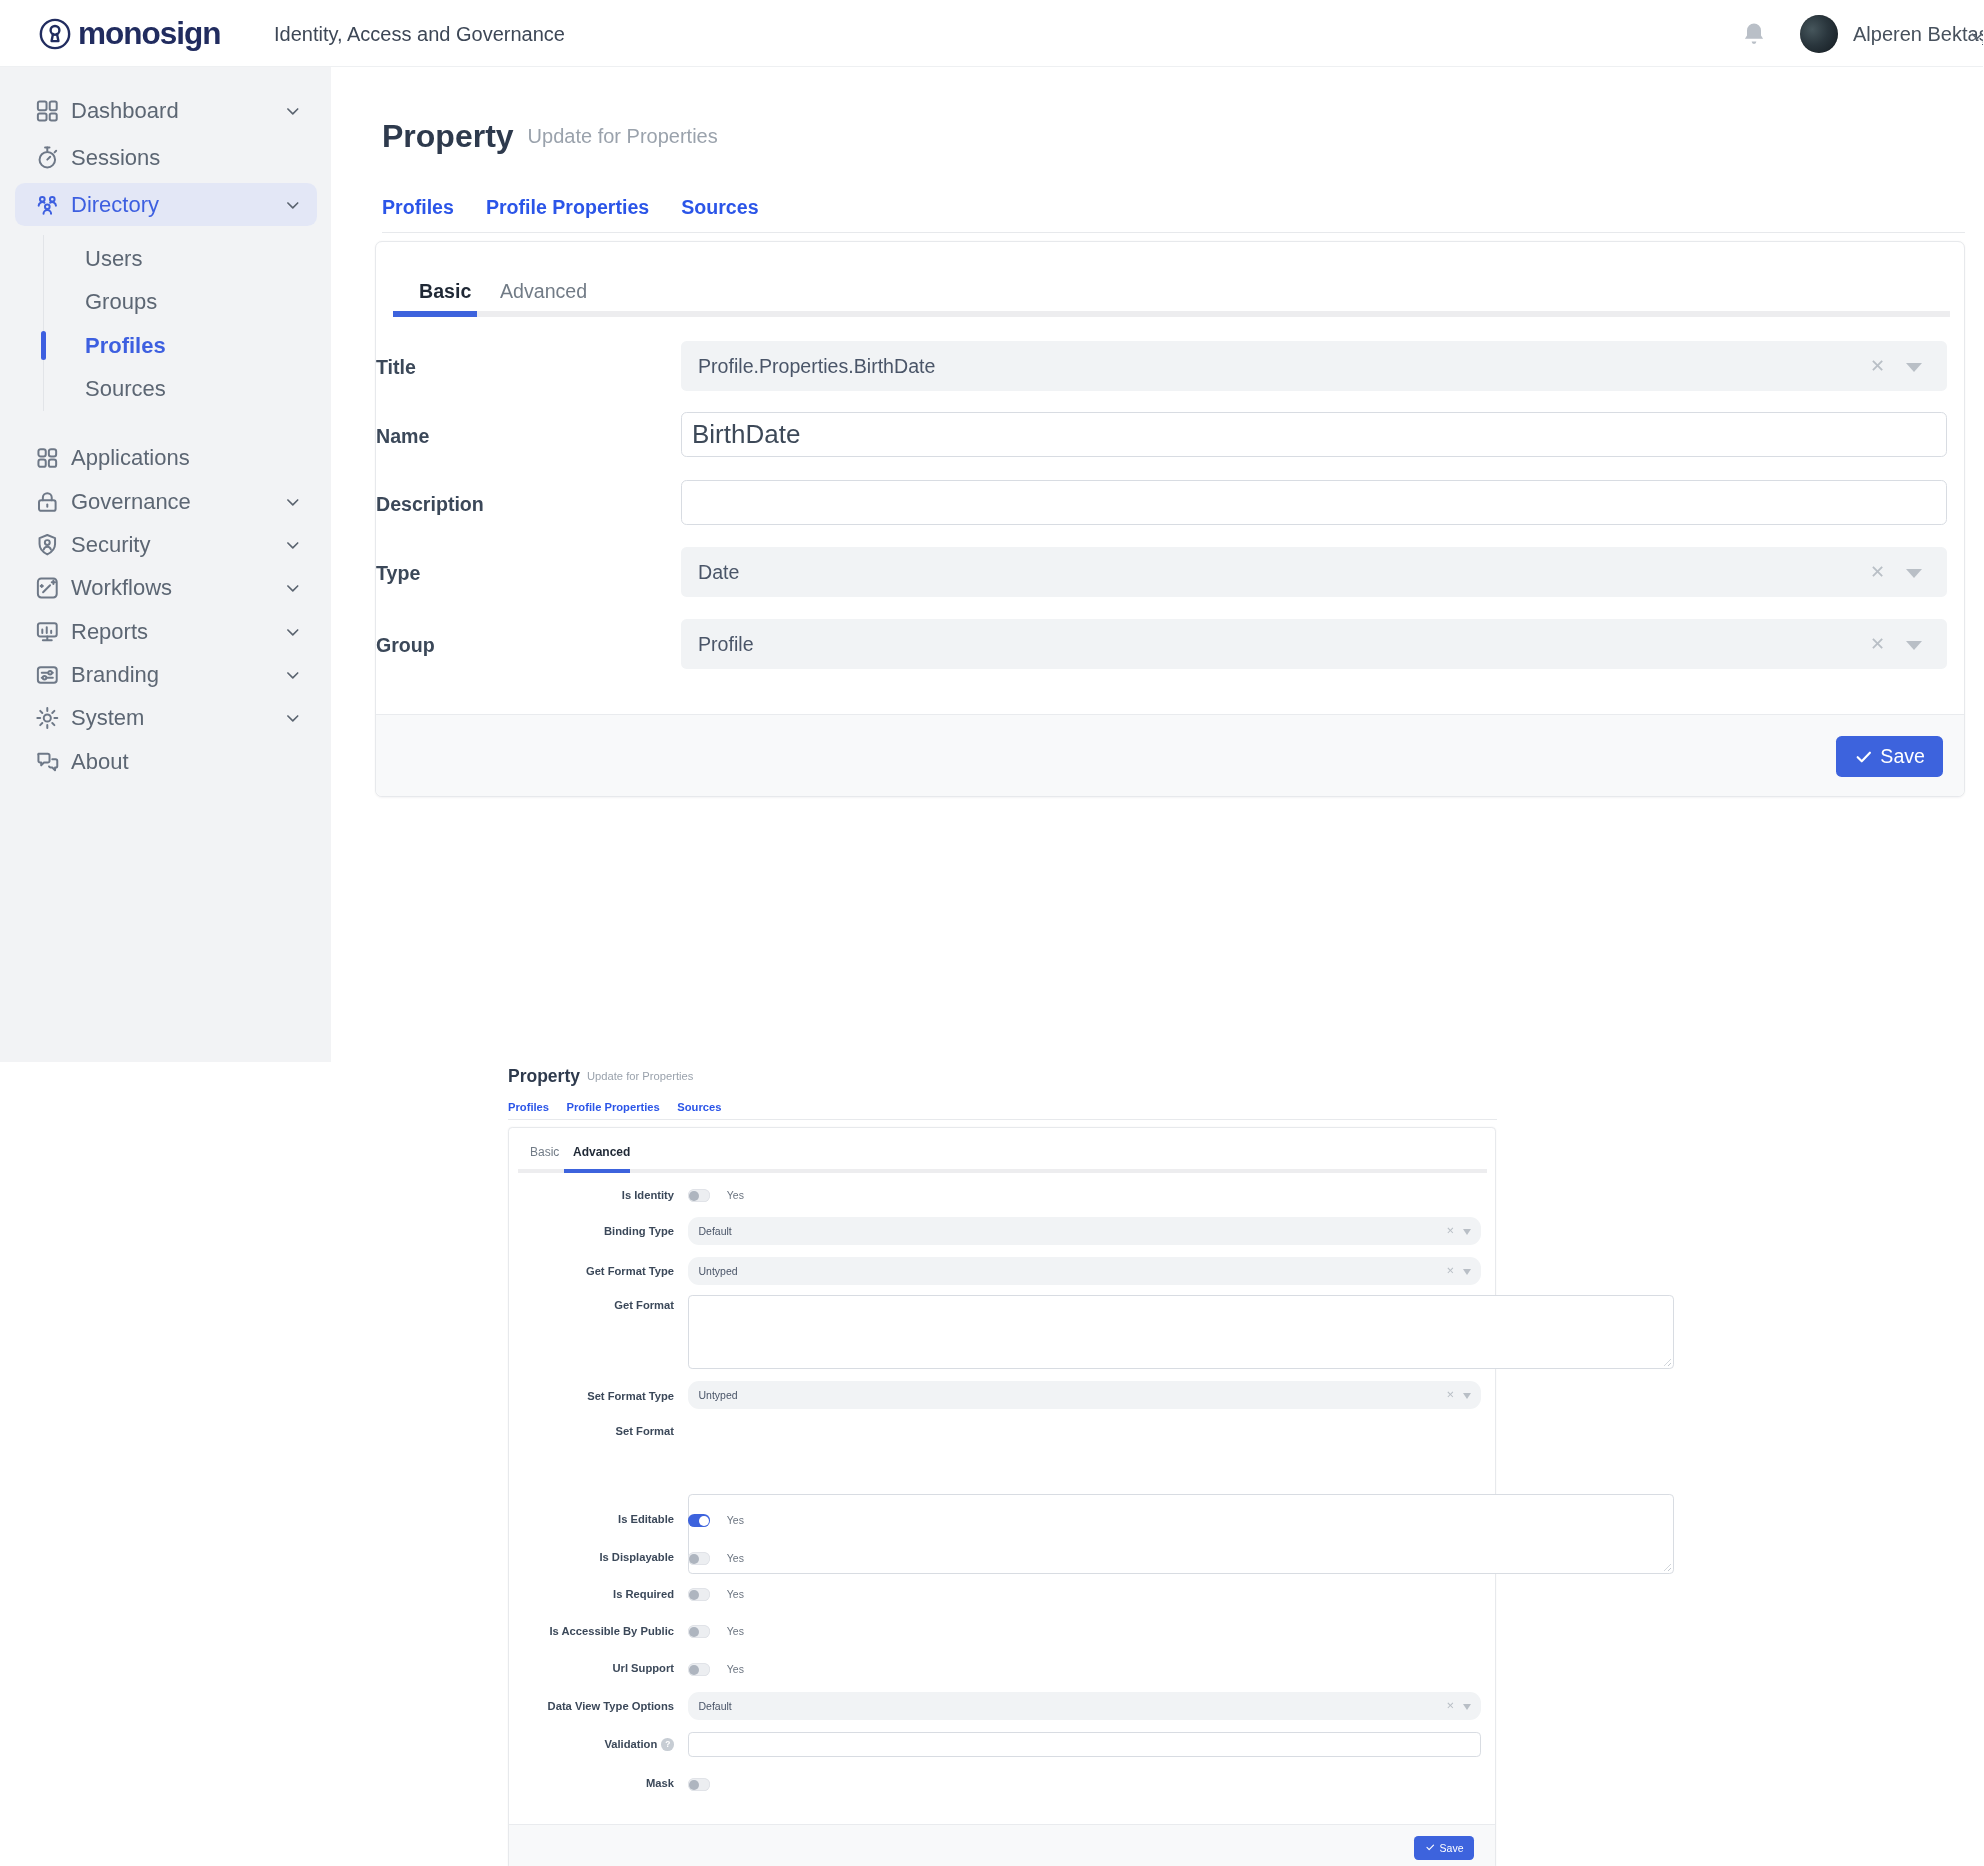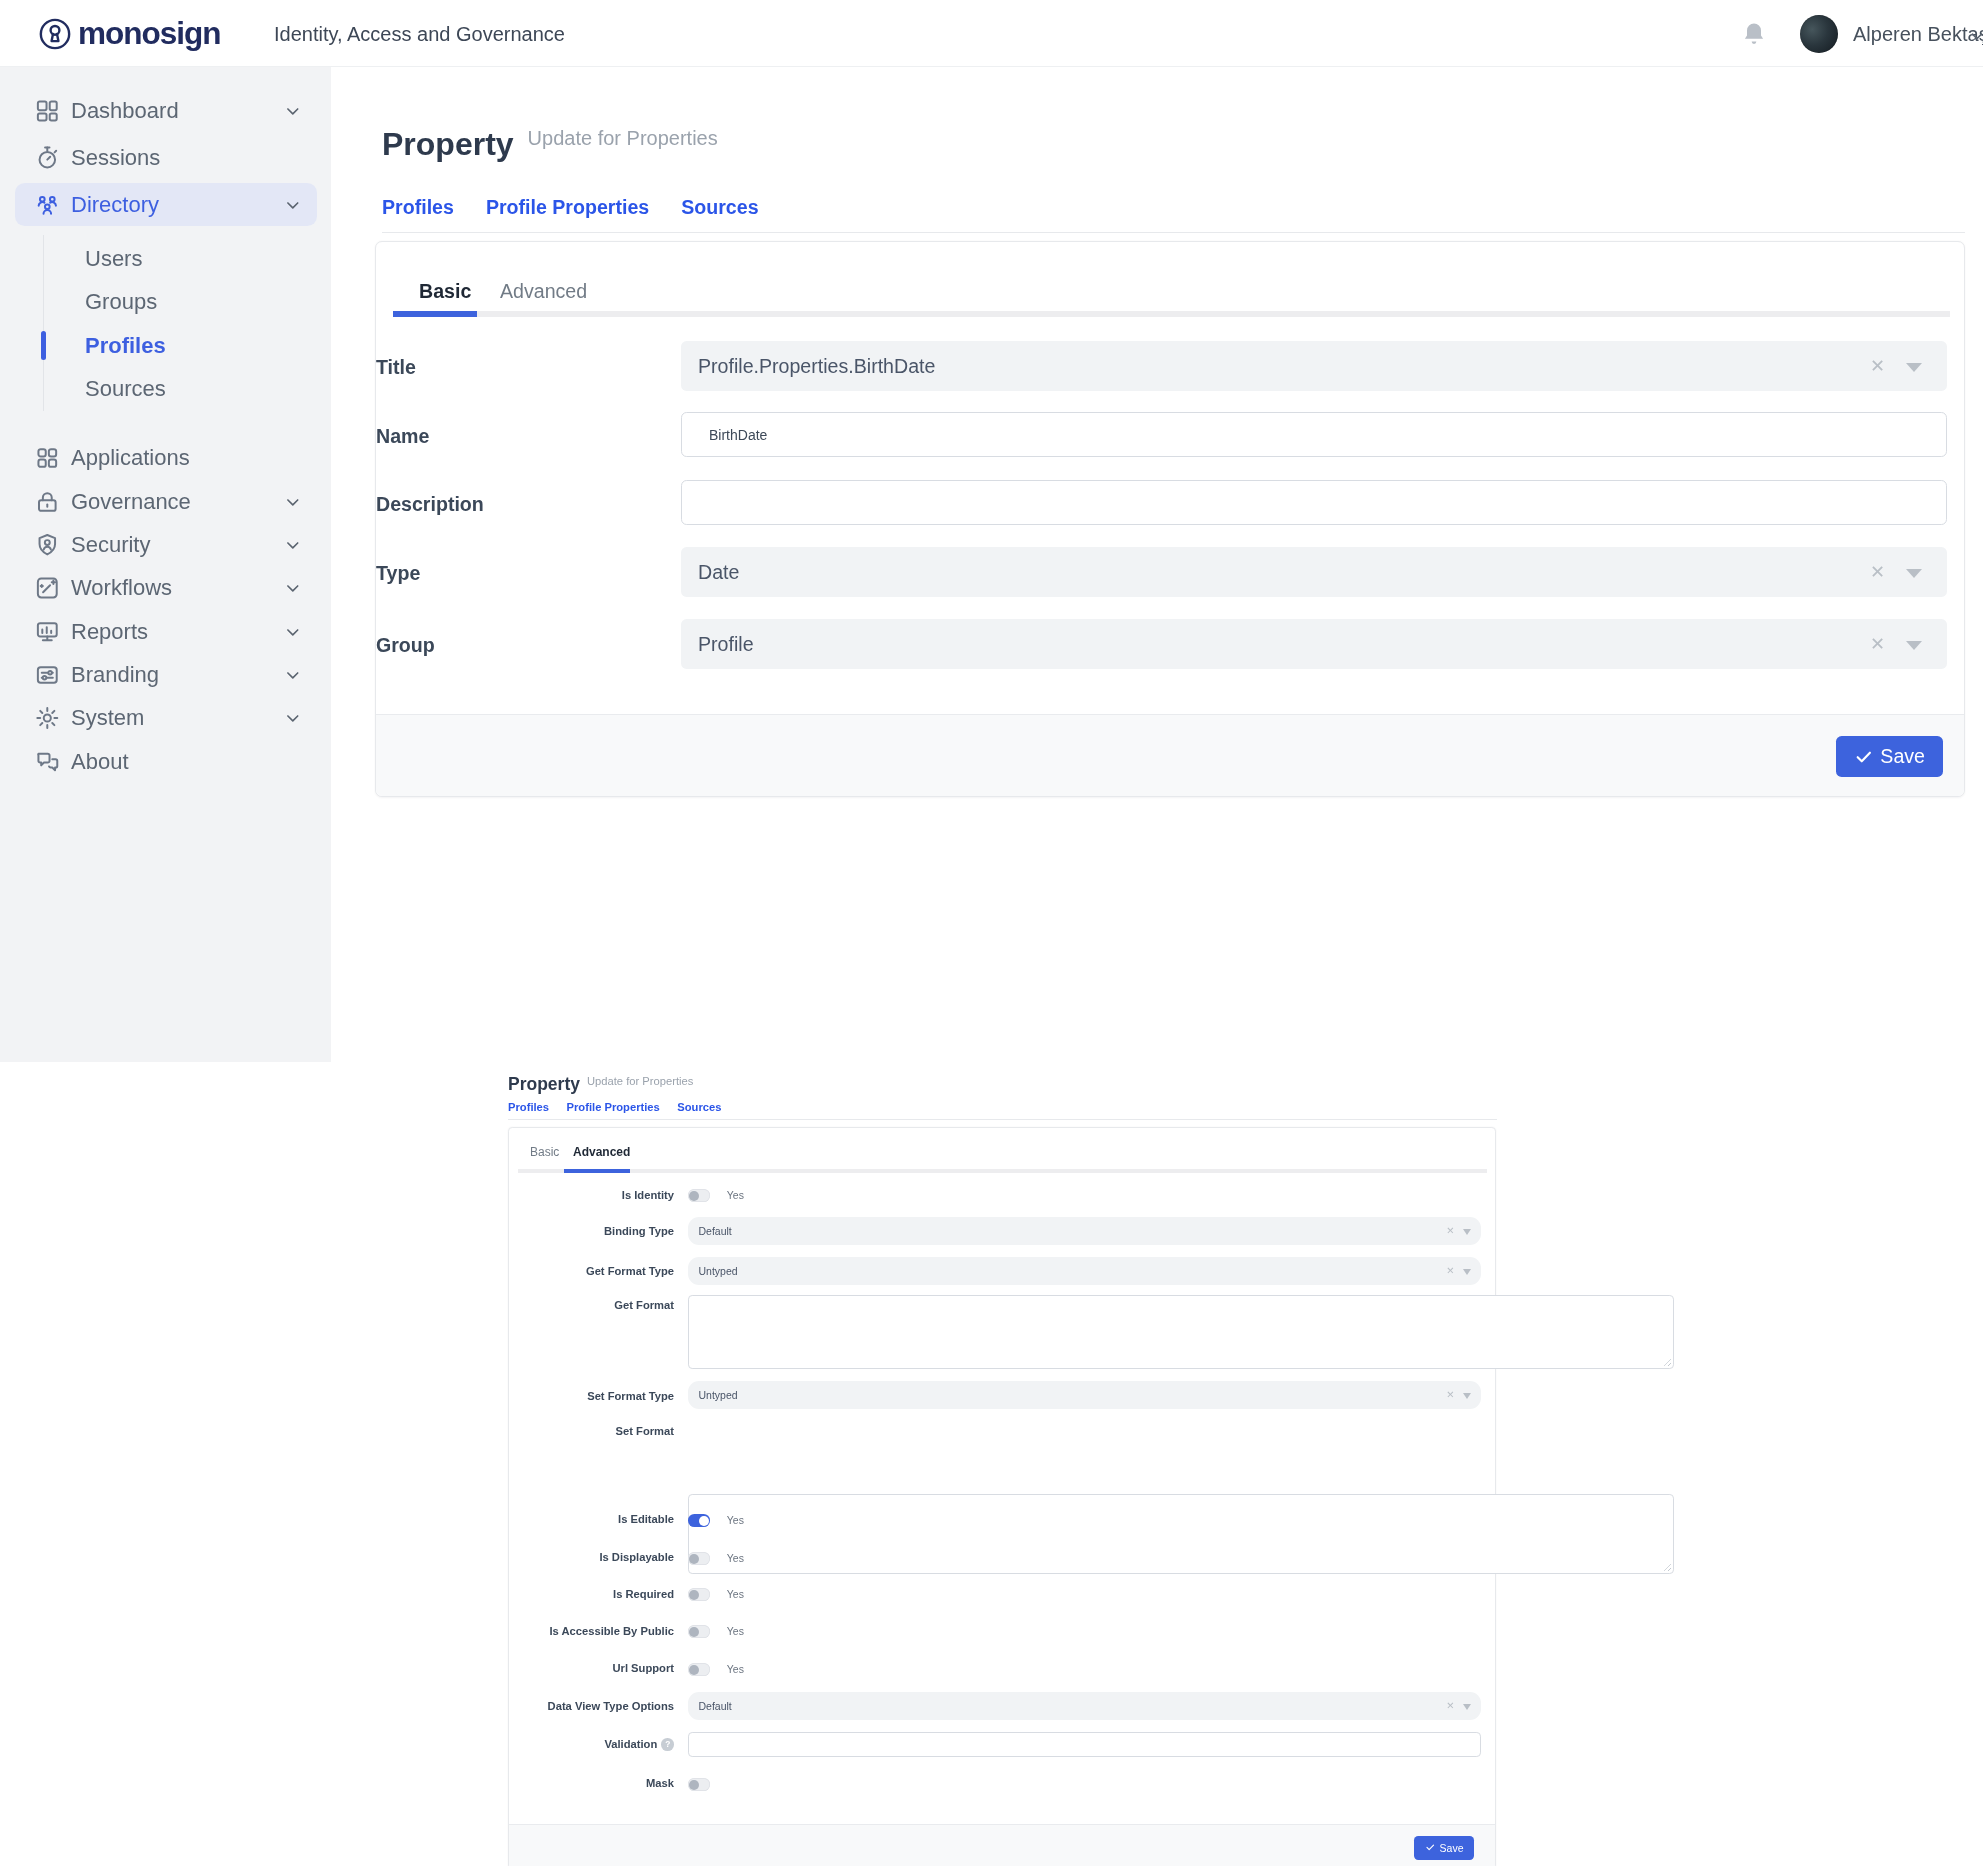--- a/index.html
+++ b/index.html
@@ -29,21 +29,21 @@
   .sb-chev{position:absolute;left:283px;top:50%;transform:translateY(-50%);width:19.6px;height:19.6px;}
   .sb-sub .sb-lbl{left:85px;font-weight:500;}
   .sb-sub.active2 .sb-lbl{color:#3d5fe0;font-weight:600;}
   .sb-guide{position:absolute;left:43px;top:168px;width:1.4px;height:176px;background:#e2e4e8;}
   .sb-bar{position:absolute;left:41px;top:264px;width:4.9px;height:29px;border-radius:2.8px;background:#3d5fe0;}
   svg.ln{fill:none;stroke:#6e7887;stroke-width:1.8;stroke-linecap:round;stroke-linejoin:round;}
   svg.ln.blue{stroke:#3d5fe0;}
   svg.ln.dk{stroke:#5b6470;stroke-width:2;}
 
   
-  .h1row{position:absolute;display:flex;align-items:flex-start;margin-top:8px;}
+  .h1row{position:absolute;display:flex;align-items:center;}
   .pgtitle{font-size:32px;font-weight:700;color:#2e3a4d;line-height:1;}
   .pgsub{font-size:20px;color:#9aa2ac;margin-left:14px;line-height:1;}
   .navlinks{position:absolute;display:flex;}
   .navlink{font-size:19.6px;font-weight:600;color:#2b55e8;line-height:1;cursor:pointer;}
   .divider{position:absolute;height:0.7px;background:#e7e9ec;}
   .card{position:absolute;background:#fff;border:0.7px solid #e7e9ec;border-radius:7px;box-shadow:0 0.7px 2.1px rgba(16,24,40,.05);}
   .footer{position:absolute;left:0;right:0;bottom:0;background:#f8f9fa;border-top:0.7px solid #e9ebee;border-radius:0 0 7px 7px;}
   .savebtn{position:absolute;display:flex;align-items:center;justify-content:center;background:#3d63dd;color:#fff;border:none;border-radius:5.6px;cursor:pointer;}
 
   
@@ -53,21 +53,21 @@
   .trackL{position:absolute;left:17px;top:69px;width:1557px;height:5.6px;background:#ededef;}
   .trackL-fill{position:absolute;left:17px;top:69px;width:84px;height:5.6px;background:#3d63dd;}
   .flab{position:absolute;left:0;width:280px;text-align:left;font-size:19.6px;font-weight:700;color:#3b4859;}
   .fctl{position:absolute;left:305px;width:1266px;}
   .sel{position:relative;width:100%;background:#f1f3f5;border-radius:5.6px;display:flex;align-items:center;padding-left:17px;font-size:19.6px;color:#4a5568;cursor:pointer;}
   .selL{height:50px;}
   .clr{position:absolute;right:62px;top:50%;transform:translateY(-50%);font-size:18px;color:#b9bfc6;cursor:pointer;line-height:1;}
   .clr::after{content:"\2715";}
   .caret{position:absolute;right:25px;top:50%;transform:translateY(-32%);width:0;height:0;
     border-left:8.4px solid transparent;border-right:8.4px solid transparent;border-top:9.8px solid #b9bfc6;cursor:pointer;}
-  .inpL{width:100%;height:45px;background:#fff;border:0.7px solid #d8dce2;border-radius:5.6px;font-size:14px;color:#3d4958;padding:0 27px;outline:none;}
+  .inpL{width:100%;height:45px;background:#fff;border:0.7px solid #d8dce2;border-radius:5.6px;font-size:26px;color:#3d4958;padding:0 10px;outline:none;}
   .saveL{right:21px;top:21px;height:41px;padding:0 18px;font-size:19.6px;gap:7px;}
 
   
   .pgtitle2{font-size:17.5px;font-weight:700;color:#2e3a4d;line-height:1;}
   .pgsub2{font-size:11.2px;color:#9aa2ac;margin-left:7px;line-height:1;}
   .navlink2{font-size:11.2px;font-weight:600;color:#2b55e8;line-height:1;cursor:pointer;}
   .tabS{position:absolute;top:18px;font-size:12px;line-height:1;cursor:pointer;}
   .tabS.on{font-weight:600;color:#1f2835;}
   .tabS.off{font-weight:400;color:#717b86;}
   .trackS{position:absolute;left:9px;top:41px;width:969px;height:3.5px;background:#ededef;}

